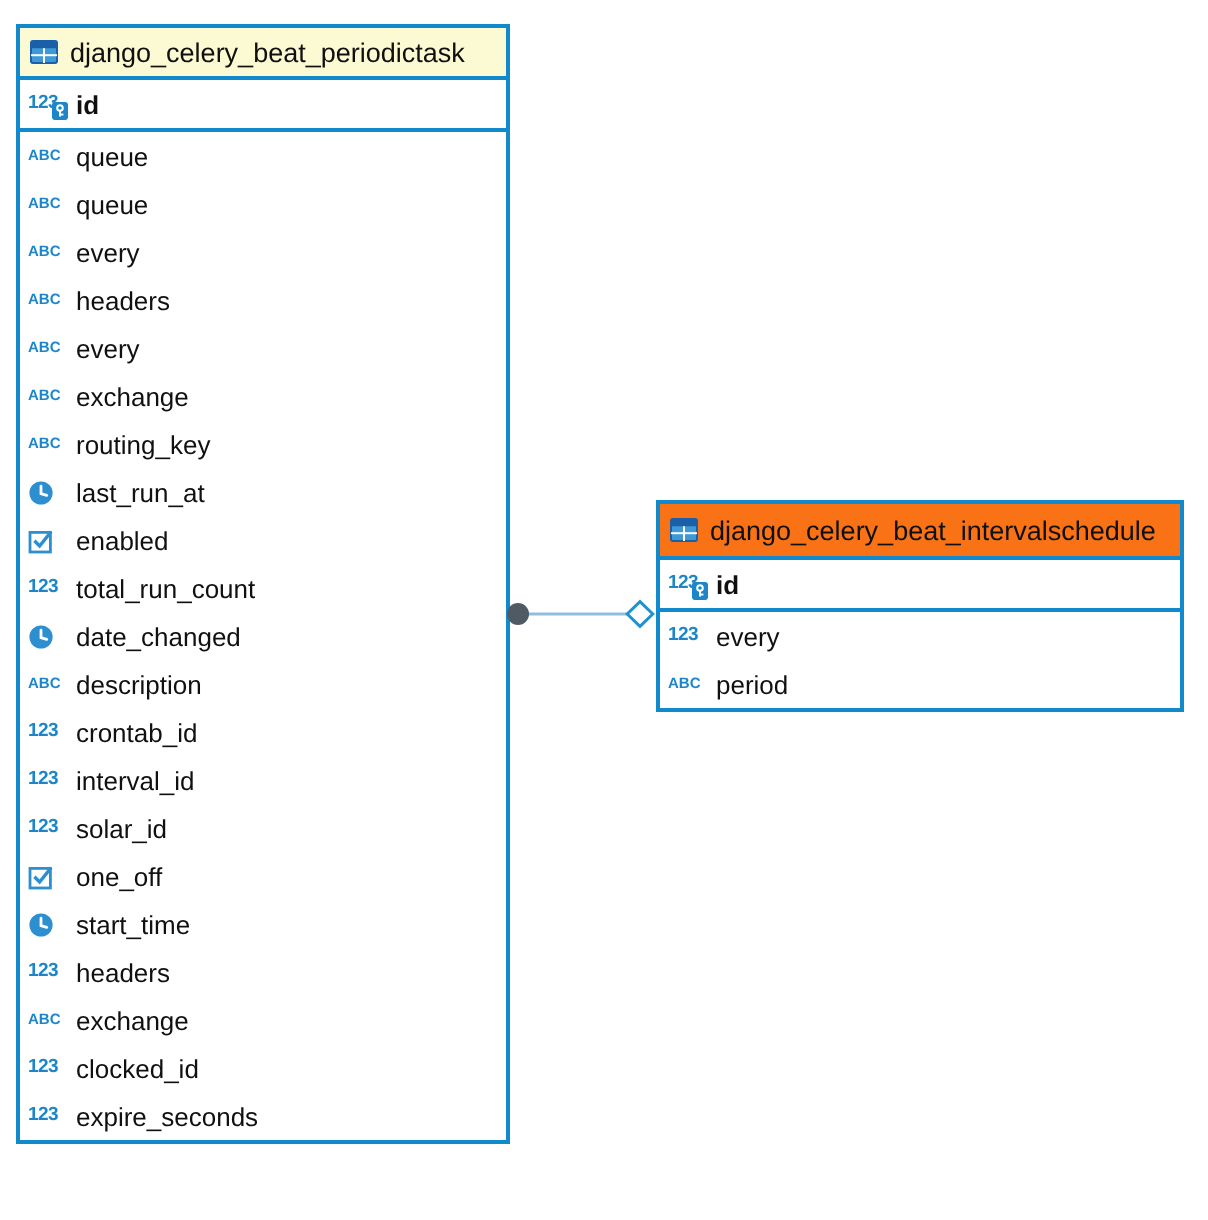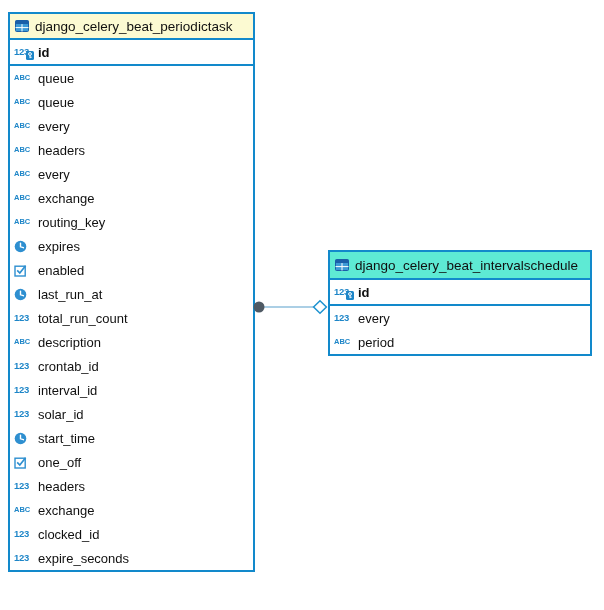--- a/index.html
+++ b/index.html
@@ -159,70 +159,70 @@
 
   <div class="row">
     <span class="col-icon" data-type="text">
 
       <span class="ic ic-text">ABC</span>
 
     </span>
     <span class="col-name">routing_key</span>
   </div>
 
+
   <div class="row">
     <span class="col-icon" data-type="datetime">
 
       <span class="ic ic-datetime">
               <svg width="13" height="13" viewBox="0 0 13 13">
                 <circle cx="6.5" cy="6.5" r="5.8" fill="#2E8FD0"></circle>
                 <path d="M6.5 3.1 V6.8 L9.4 7.7" stroke="#ffffff" stroke-width="1.4" fill="none" stroke-linecap="round"></path>
               </svg>
             </span>
 
     </span>
-    <span class="col-name">expires</span>
+    <span class="col-name">last_run_at</span>
   </div>
 
   <div class="row">
     <span class="col-icon" data-type="boolean">
 
       <span class="ic ic-boolean">
               <svg width="14" height="13" viewBox="0 0 14 13">
                 <rect x="1" y="2.2" width="10.2" height="9.8" fill="#ffffff" stroke="#2E8FD0" stroke-width="1.4"></rect>
                 <path d="M3.2 6.4 L5.8 9 L11.6 1.8" fill="none" stroke="#2E8FD0" stroke-width="1.7"></path>
               </svg>
             </span>
 
     </span>
     <span class="col-name">enabled</span>
   </div>
 
   <div class="row">
+    <span class="col-icon" data-type="number">
+      <span class="ic ic-number">123</span>
+
+    </span>
+    <span class="col-name">total_run_count</span>
+  </div>
+
+  <div class="row">
     <span class="col-icon" data-type="datetime">
 
       <span class="ic ic-datetime">
               <svg width="13" height="13" viewBox="0 0 13 13">
                 <circle cx="6.5" cy="6.5" r="5.8" fill="#2E8FD0"></circle>
                 <path d="M6.5 3.1 V6.8 L9.4 7.7" stroke="#ffffff" stroke-width="1.4" fill="none" stroke-linecap="round"></path>
               </svg>
             </span>
 
     </span>
-    <span class="col-name">last_run_at</span>
-  </div>
-
-  <div class="row">
-    <span class="col-icon" data-type="number">
-      <span class="ic ic-number">123</span>
-
-    </span>
-    <span class="col-name">total_run_count</span>
-  </div>
-
+    <span class="col-name">date_changed</span>
+  </div>
 
   <div class="row">
     <span class="col-icon" data-type="text">
 
       <span class="ic ic-text">ABC</span>
 
     </span>
     <span class="col-name">description</span>
   </div>
 
@@ -241,51 +241,51 @@
     </span>
     <span class="col-name">interval_id</span>
   </div>
 
   <div class="row">
     <span class="col-icon" data-type="number">
       <span class="ic ic-number">123</span>
 
     </span>
     <span class="col-name">solar_id</span>
+  </div>
+
+  <div class="row">
+    <span class="col-icon" data-type="boolean">
+
+      <span class="ic ic-boolean">
+              <svg width="14" height="13" viewBox="0 0 14 13">
+                <rect x="1" y="2.2" width="10.2" height="9.8" fill="#ffffff" stroke="#2E8FD0" stroke-width="1.4"></rect>
+                <path d="M3.2 6.4 L5.8 9 L11.6 1.8" fill="none" stroke="#2E8FD0" stroke-width="1.7"></path>
+              </svg>
+            </span>
+
+    </span>
+    <span class="col-name">one_off</span>
   </div>
 
   <div class="row">
     <span class="col-icon" data-type="datetime">
 
       <span class="ic ic-datetime">
               <svg width="13" height="13" viewBox="0 0 13 13">
                 <circle cx="6.5" cy="6.5" r="5.8" fill="#2E8FD0"></circle>
                 <path d="M6.5 3.1 V6.8 L9.4 7.7" stroke="#ffffff" stroke-width="1.4" fill="none" stroke-linecap="round"></path>
               </svg>
             </span>
 
     </span>
     <span class="col-name">start_time</span>
   </div>
 
   <div class="row">
-    <span class="col-icon" data-type="boolean">
-
-      <span class="ic ic-boolean">
-              <svg width="14" height="13" viewBox="0 0 14 13">
-                <rect x="1" y="2.2" width="10.2" height="9.8" fill="#ffffff" stroke="#2E8FD0" stroke-width="1.4"></rect>
-                <path d="M3.2 6.4 L5.8 9 L11.6 1.8" fill="none" stroke="#2E8FD0" stroke-width="1.7"></path>
-              </svg>
-            </span>
-
-    </span>
-    <span class="col-name">one_off</span>
-  </div>
-
-  <div class="row">
     <span class="col-icon" data-type="number">
       <span class="ic ic-number">123</span>
 
     </span>
     <span class="col-name">headers</span>
   </div>
 
   <div class="row">
     <span class="col-icon" data-type="text">
 
@@ -307,21 +307,21 @@
     <span class="col-icon" data-type="number">
       <span class="ic ic-number">123</span>
 
     </span>
     <span class="col-name">expire_seconds</span>
   </div>
 </div>
   </div>
 
   <div class="entity right" style="left:328px; top:250px; width:260px;">
-    <div class="thead" style="background-color: #5eead4;">
+    <div class="thead" style="background-color: #f97316;">
       <span style="display:inline-flex;">
           <svg width="14" height="12" viewBox="0 0 14 12">
             <rect x="0.5" y="0.5" width="13" height="11" rx="1" fill="#3D9AD6" stroke="#1A5FA8"></rect>
             <rect x="0.5" y="0.5" width="13" height="3.6" rx="1" fill="#1A5FA8"></rect>
             <line x1="7" y1="4.1" x2="7" y2="11.5" stroke="#ffffff" stroke-width="1"></line>
             <line x1="0.5" y1="7.6" x2="13.5" y2="7.6" stroke="#ffffff" stroke-width="1"></line>
           </svg>
         </span>
       <span class="table-title">django_celery_beat_intervalschedule</span>
     </div>

